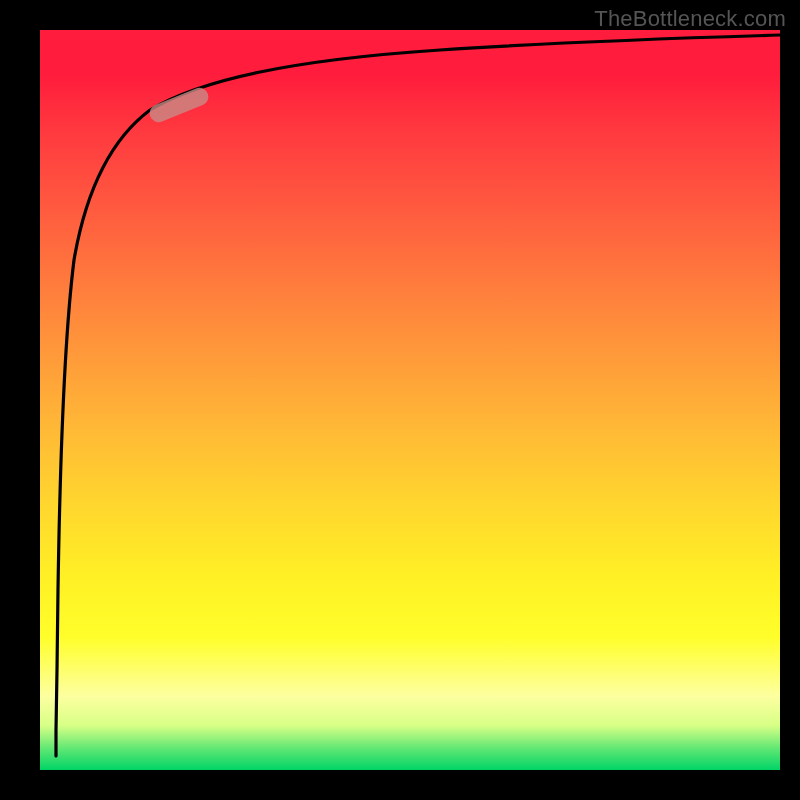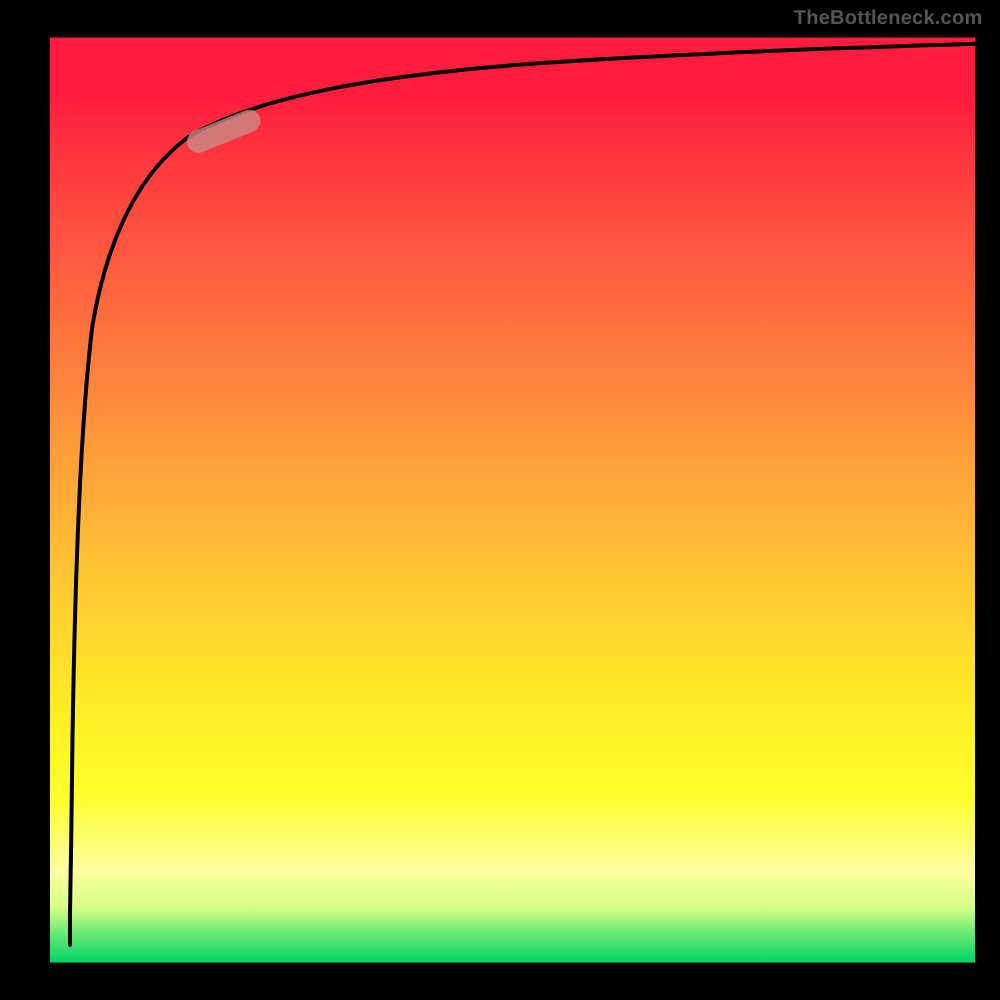--- a/index.html
+++ b/index.html
@@ -39,22 +39,22 @@
       #d7ff86 94%,
       #64e874 97%,
       #00d466 100%
     );
   }
   .watermark {
     position: absolute;
     top: 6px;
     right: 14px;
     color: #555555;
-    font-size: 16px;
-    font-weight: 700;
+    font-size: 22px;
+    font-weight: 400;
     letter-spacing: 0.2px;
     user-select: none;
   }
   svg.overlay {
     position: absolute;
     left: 40px;
     top: 30px;
     width: 740px;
     height: 740px;
     overflow: visible;

